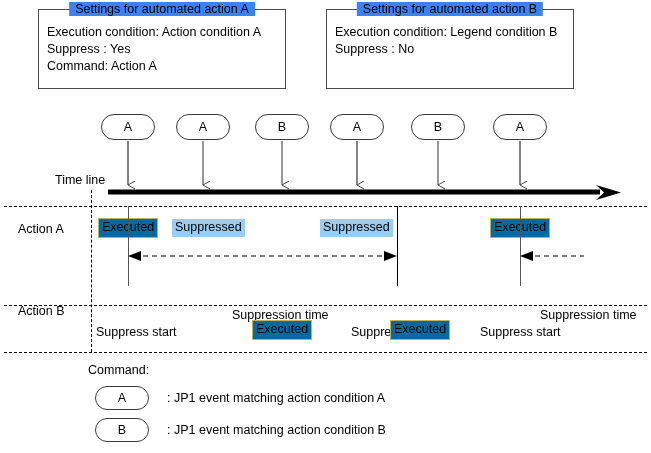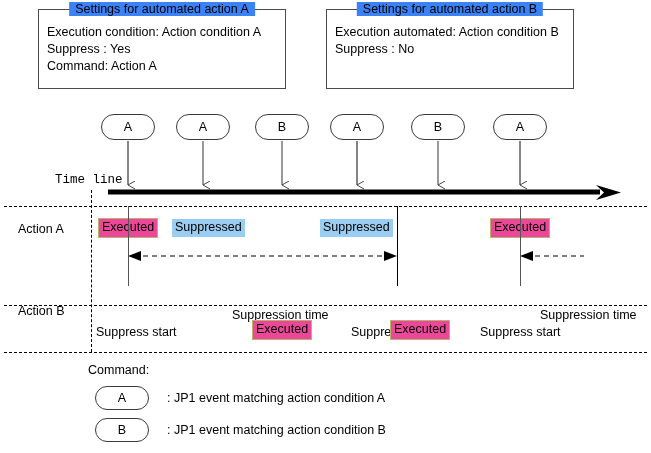--- a/index.html
+++ b/index.html
@@ -59,21 +59,20 @@
     background: #ffffff;
     box-sizing: border-box;
     text-align: center;
     line-height: 24px;
     font-size: 12.5px;
   }
   .timeline-label {
     position: absolute;
     font-size: 12.5px;
     white-space: nowrap;
-    font-family: Liberation Mono, monospace;
   }
 
   
   .hdash {
     position: absolute;
     height: 0;
     border-top: 1px dashed #000000;
   }
   .vdash {
     position: absolute;
@@ -101,21 +100,21 @@
   
   .chip {
     position: absolute;
     font-size: 12.5px;
     line-height: 15px;
     padding: 1px 3px 2px 3px;
     white-space: nowrap;
     box-sizing: border-box;
   }
   .chip-executed {
-    background: #ec4899;
+    background: #0369a1;
     border: 1px solid #b9b46a;
   }
   .chip-suppressed {
     background: #9acdf2;
     border: none;
   }
 
   
   .annot {
     position: absolute;
@@ -159,21 +158,21 @@
     <div class="settings-lines">
       <div>Execution condition: Action condition A</div>
       <div>Suppress : Yes</div>
       <div>Command: Action A</div>
     </div>
   </div>
 
   <div class="settings-box" style="left:326px; top:9px; width:248px; height:80px;">
     <div class="settings-legend">Settings for automated action B</div>
     <div class="settings-lines">
-      <div>Execution automated: Action condition B</div>
+      <div>Execution condition: Legend condition B</div>
       <div>Suppress : No</div>
     </div>
   </div>
 
   <div class="bubble" style="left:101px; top:114px;">
     <span>A</span>
   </div>
   <div class="bubble" style="left:176px; top:114px;">
     <span>A</span>
   </div>

